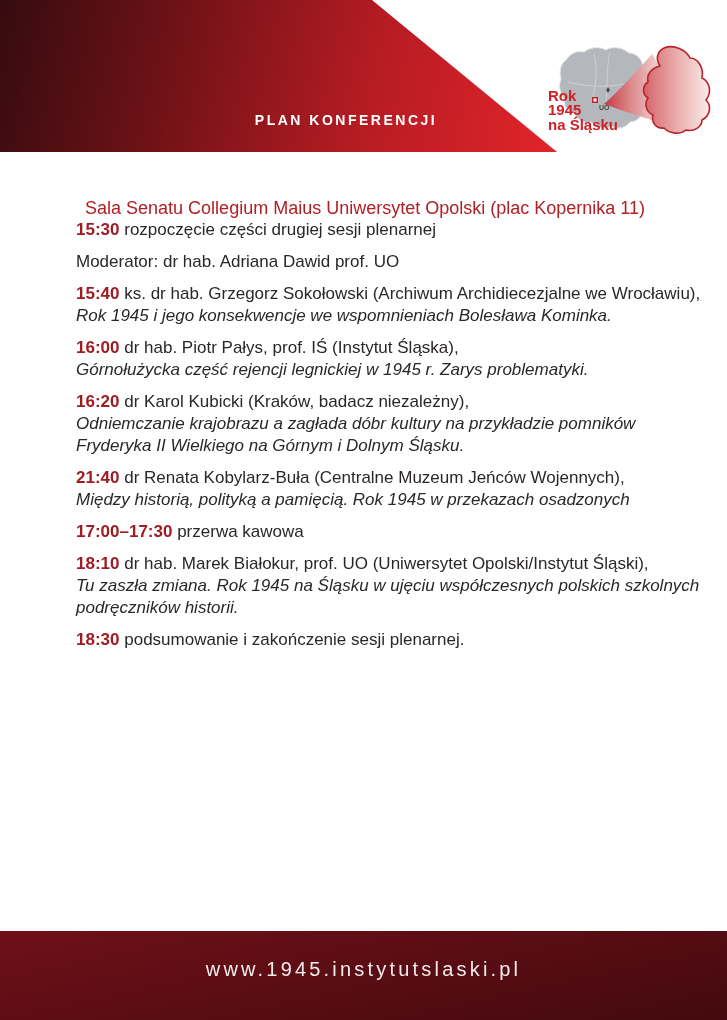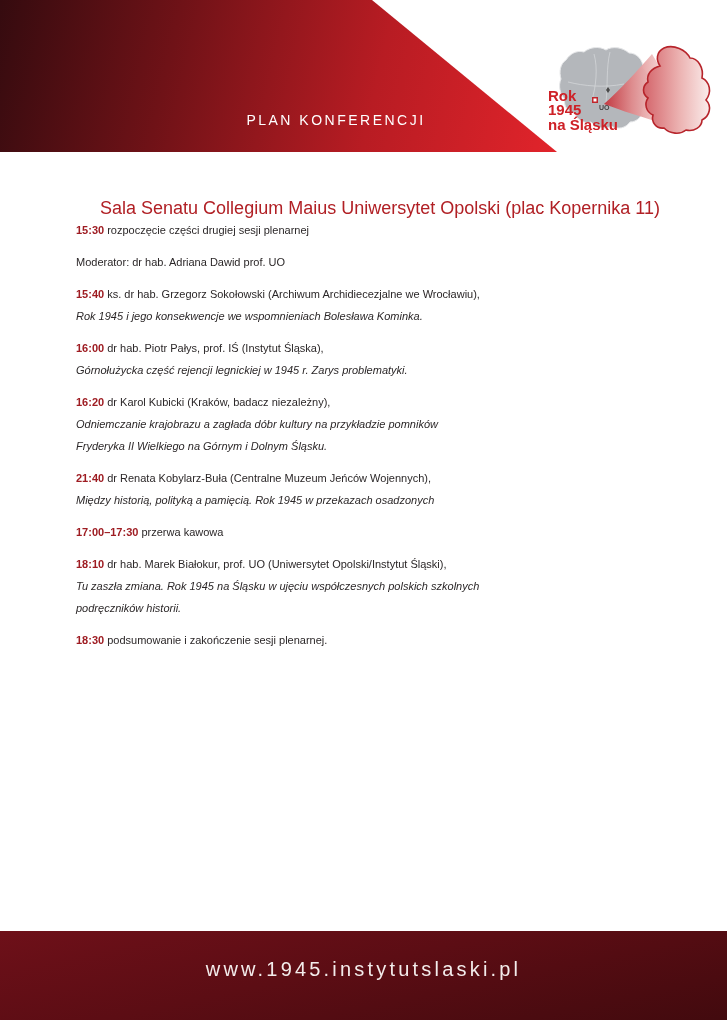--- a/index.html
+++ b/index.html
@@ -9,41 +9,41 @@
   }
 
   
   .header { position:absolute; top:0; left:0; width:727px; height:152px; background:#ffffff; }
   .band {
     position:absolute; top:0; left:0; width:727px; height:152px;
     background:linear-gradient(103deg, #350b0f 0%, #6f1217 24%, #b81c23 52%, #e2242b 78%, #e2242b 100%);
     clip-path:polygon(0 0, 372px 0, 557px 100%, 0 100%);
   }
   .plan-title {
-    position:absolute; top:112px; left:336px; transform:translateX(-50%);
-    color:#ffffff; font-size:14px; font-weight:normal; letter-spacing:2.5px; white-space:nowrap;
+    position:absolute; top:112px; left:346px; transform:translateX(-50%);
+    color:#ffffff; font-size:14px; font-weight:bold; letter-spacing:2.5px; white-space:nowrap;
   }
   .logo { position:absolute; top:42px; left:546px; width:170px; height:102px; }
   .logo text { font-family:"Liberation Sans", sans-serif; }
   .logo .brand { font-size:15px; font-weight:bold; fill:#ce2127; }
   .logo .uo { font-size:7px; font-weight:bold; fill:#454545; }
 
   
   .content { position:absolute; top:152px; left:76px; width:576px; }
   .venue {
-    margin:46px 16px 0; position:relative; left:50%; transform:translateX(-50%);
+    margin:46px 1px 0; position:relative; left:50%; transform:translateX(-50%);
     width:max-content; max-width:none;
     color:#b12025; font-size:18px; font-weight:normal; white-space:nowrap;
   }
   .session {
     margin:17px 0 19px; position:relative; left:50%; transform:translateX(-50%);
     width:max-content; color:#b12025; font-size:19px; font-weight:bold; white-space:nowrap;
   }
   .entry {
-    margin:0 0 10px; font-size:11px; line-height:22px; color:#2b2728; white-space:nowrap;
+    margin:0 0 10px; font-size:17px; line-height:22px; color:#2b2728; white-space:nowrap;
   }
   .entry .time { font-weight:bold; color:#9e1c22; }
   .entry em { font-style:italic; }
 
   
   .footer {
     position:absolute; left:0; bottom:0; width:727px; height:89px;
     background:linear-gradient(168deg, #6e1019 0%, #5c0d14 45%, #420a0e 100%);
   }
   .footer .url {

